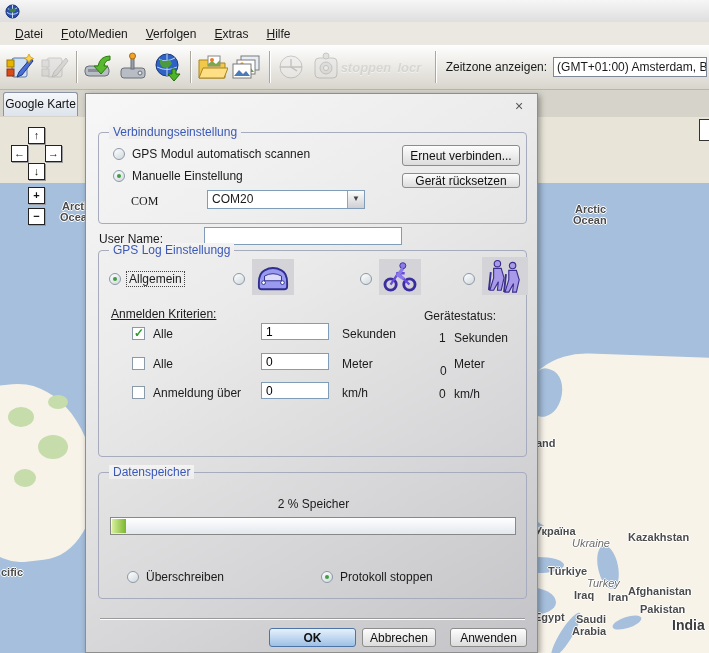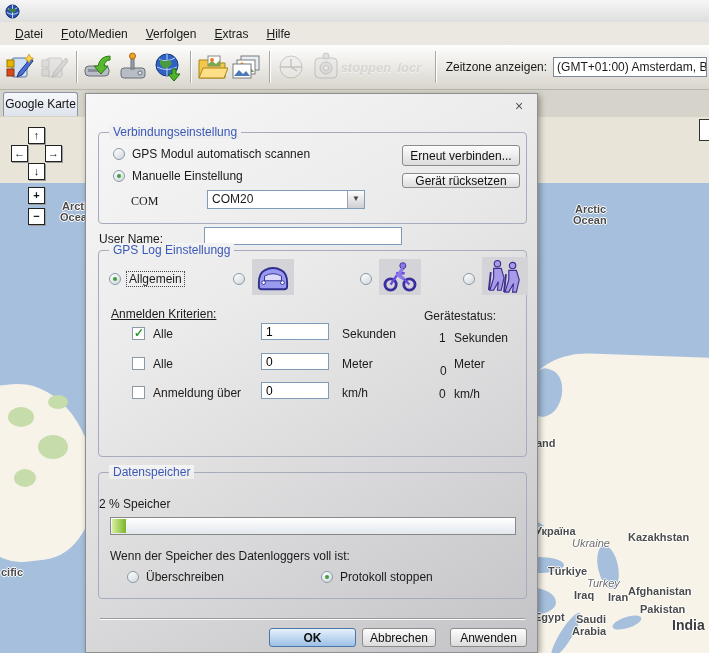--- a/index.html
+++ b/index.html
@@ -359,25 +359,24 @@
       <span class="lbl" style="left:340px; top:80px;">1</span>
       <span class="lbl" style="left:355px; top:80px;">Sekunden</span>
       <span class="lbl" style="left:341px; top:113px;">0</span>
       <span class="lbl" style="left:355px; top:106px;">Meter</span>
       <span class="lbl" style="left:340px; top:136px;">0</span>
       <span class="lbl" style="left:355px; top:136px;">km/h</span>
     </div>
 
     <div class="group" style="left:12px; top:378px; width:429px; height:127px;">
       <span class="group-title">Datenspeicher</span>
-      <span class="lbl" style="left:0; top:24px; width:429px; ">2 % Speicher</span>
+      <span class="lbl" style="left:0; top:24px; width:429px; text-align:center;">2 % Speicher</span>
       <div class="progress" style="left:11px; top:44px; width:406px; height:18px;">
         <div class="fill"></div>
       </div>
-      <span class="lbl" style="left:11px; top:76px;">Wenn der Speicher des Datenloggers voll ist:</span>
       <span class="radio" style="left:28px; top:98px;"></span>
       <span class="lbl" style="left:47px; top:97px;">Überschreiben</span>
       <span class="radio sel" style="left:222px; top:98px;"></span>
       <span class="lbl" style="left:241px; top:97px;">Protokoll stoppen</span>
     </div>
 
     <div class="separator" style="left:14px; top:524px; width:425px;"></div>
 
     <div class="btn primary" style="left:183px; top:534px; width:87px; height:19px;">OK</div>
     <div class="btn" style="left:276px; top:534px; width:74px; height:19px;">Abbrechen</div>

